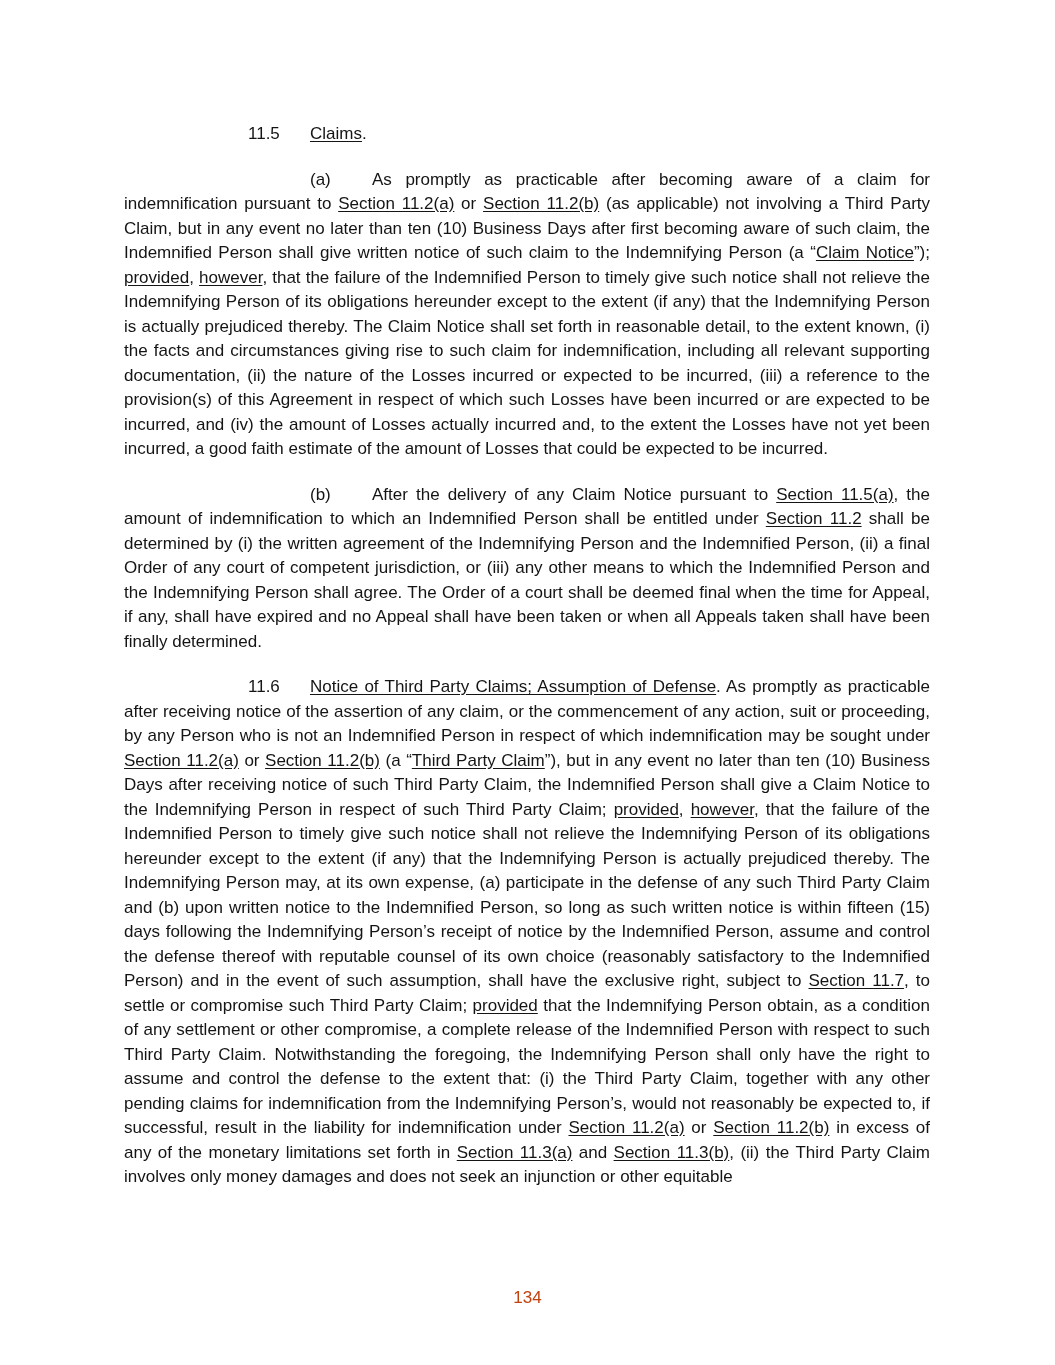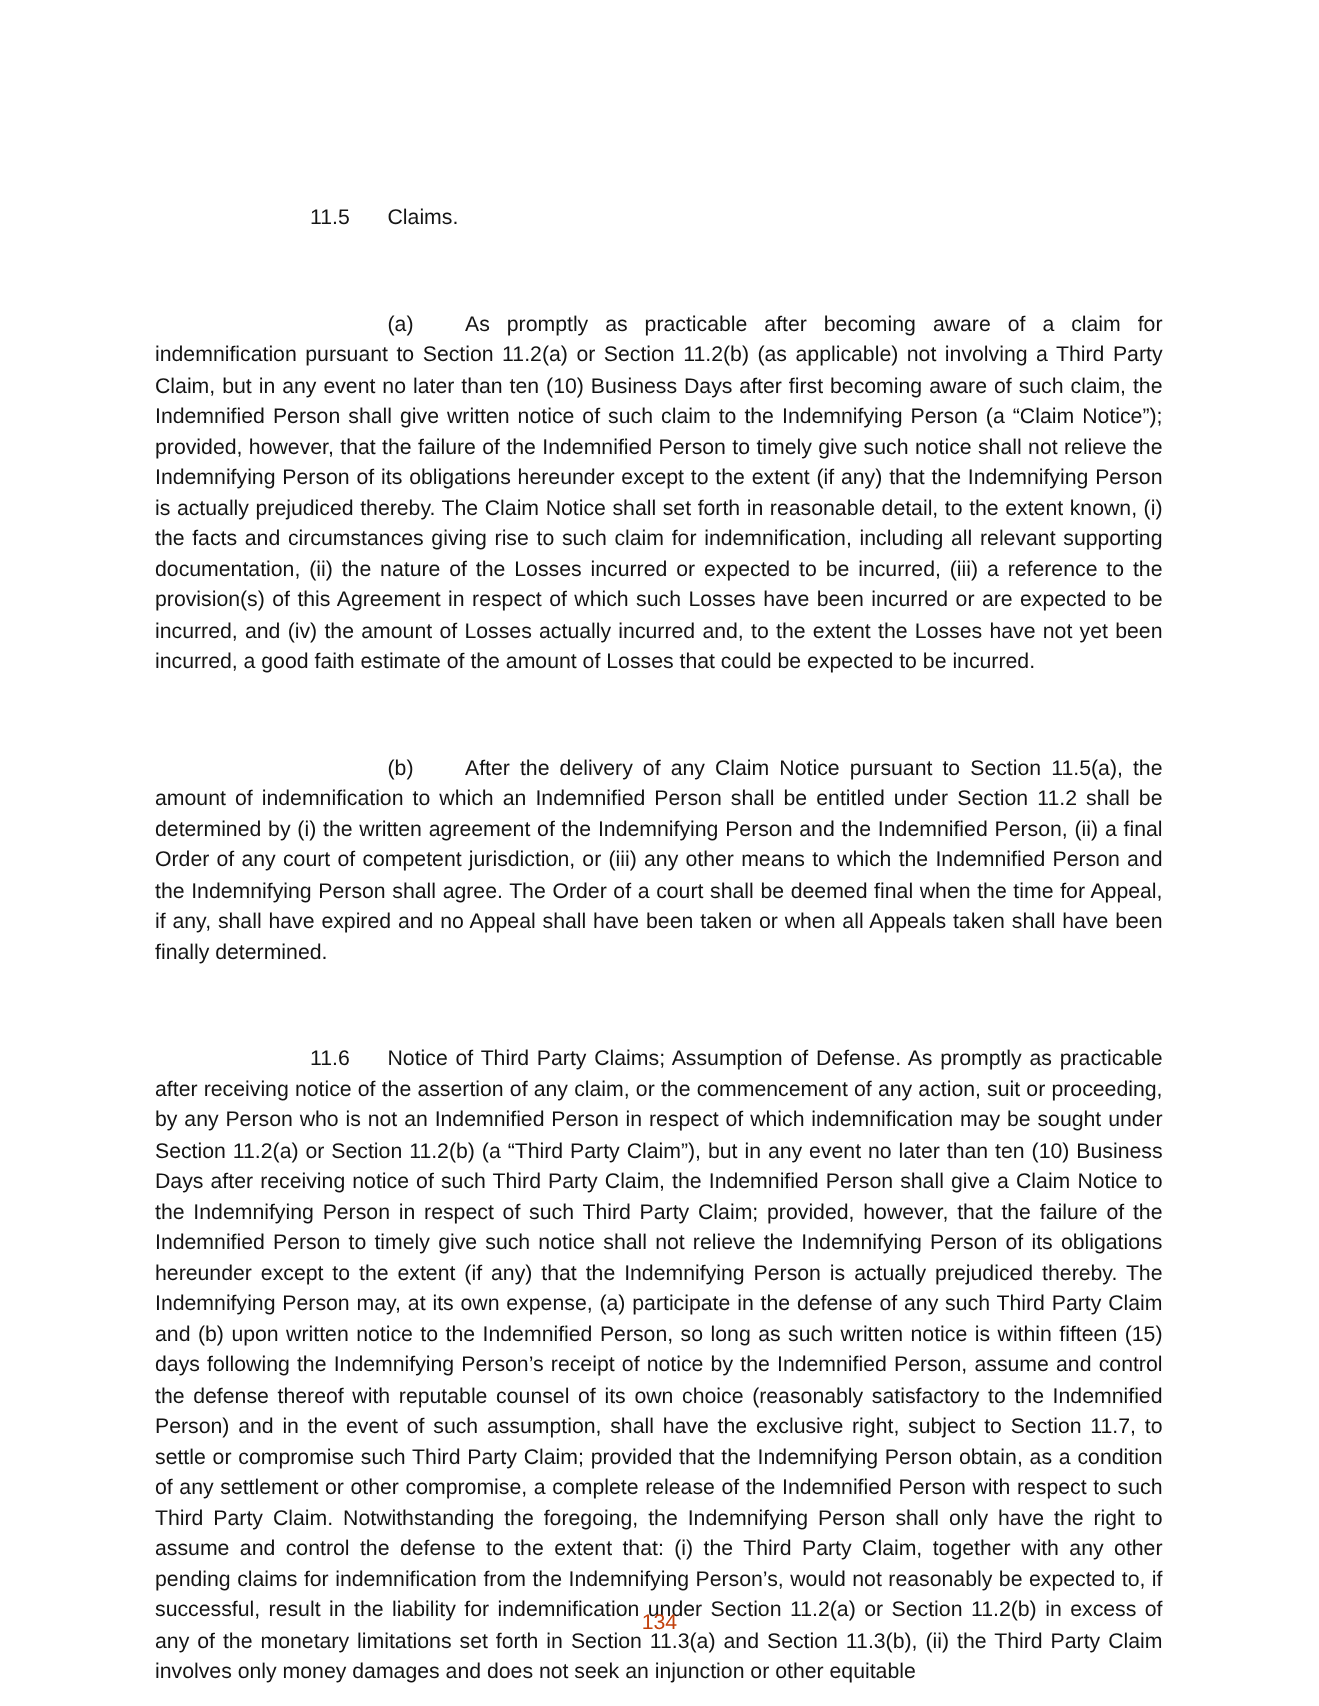--- a/index.html
+++ b/index.html
@@ -39,23 +39,23 @@
     text-indent: 186px;
   }
   .para-116 {
     text-align: justify;
     text-indent: 124px;
   }
   .numbox {
     display: inline-block;
     width: 62px;
     text-indent: 0;
-    margin-top: 40px;
   }
   .u {
+    text-decoration: underline;
     text-underline-offset: 2px;
   }
   .page-number {
     position: absolute;
     top: 1286px;
     left: 0;
     width: 1055px;
     text-align: center;
     font-size: 17px;
     line-height: 24.5px;

